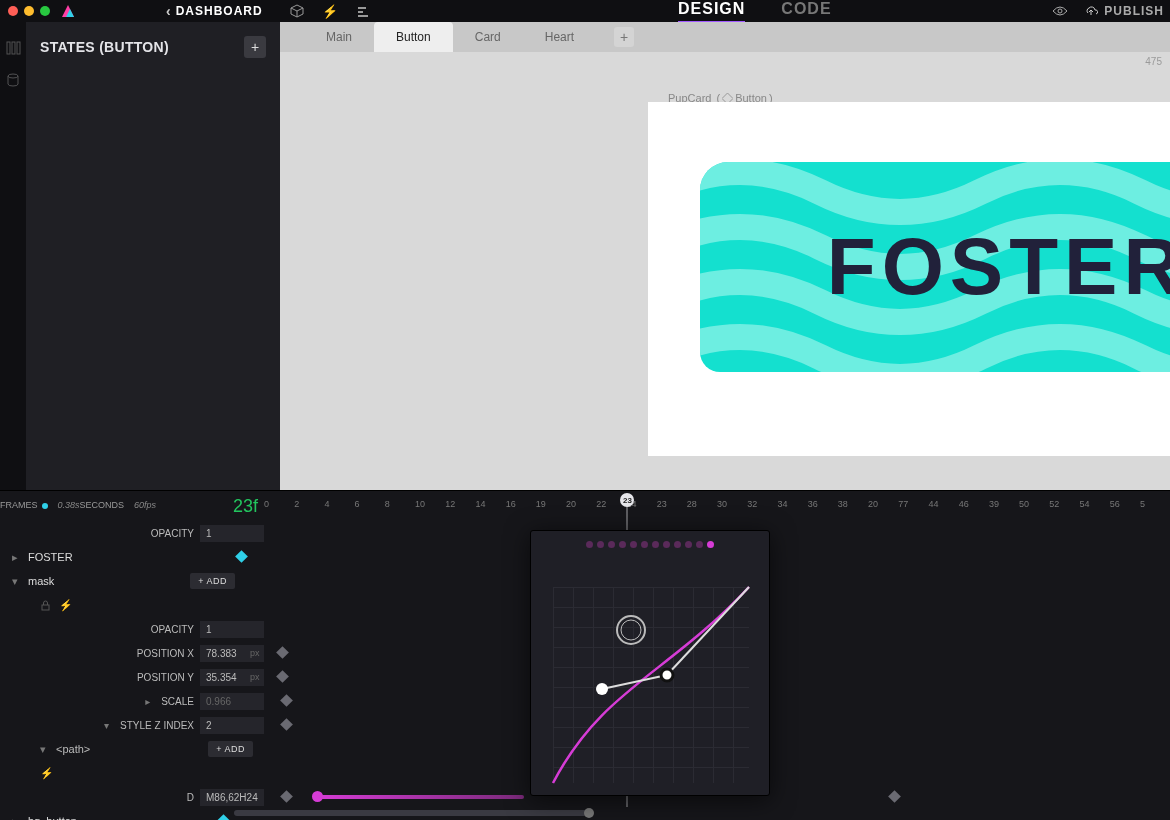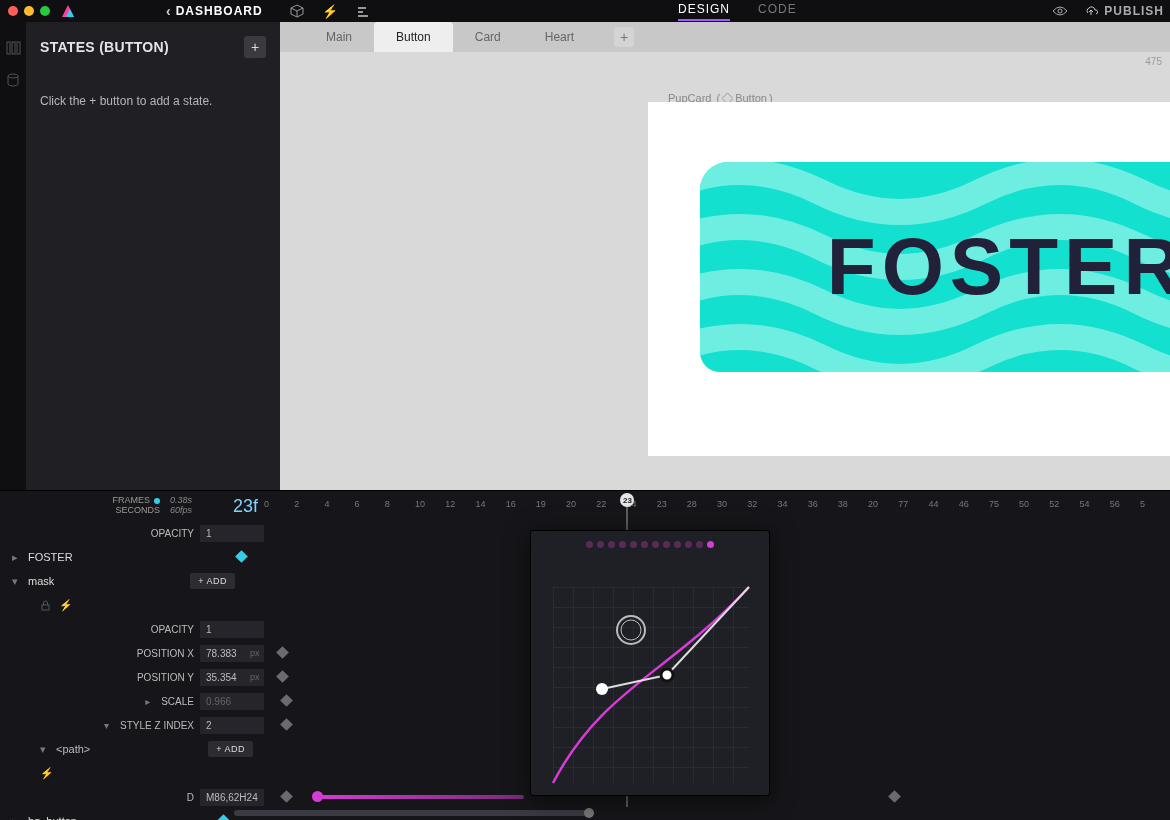--- a/index.html
+++ b/index.html
@@ -8,32 +8,32 @@
 
 .topbar { height: 22px; background: #0f0f12; display: flex; align-items: center; position: relative; }
 .traffic { display: flex; gap: 6px; margin-left: 8px; }
 .traffic span { width: 10px; height: 10px; border-radius: 50%; display: block; }
 .tl-red { background: #ff5f57; } .tl-yel { background: #febc2e; } .tl-grn { background: #28c840; }
 .logo { margin-left: 10px; width: 16px; height: 16px; }
 .dash-btn { margin-left: 90px; display: flex; align-items: center; gap: 4px; color: #fff; font-weight: 700; font-size: 12px; letter-spacing: 1px; }
 .chev { font-size: 14px; color: #ccc; }
 .top-icons { position: absolute; left: 290px; display: flex; gap: 18px; align-items: center; }
 .top-icons > * { color: #8a8a92; }
-.mode-tabs { position: absolute; left: 678px; display: flex; gap: 28px; font-size: 12px; font-weight: 400; letter-spacing: 1px; }
+.mode-tabs { position: absolute; left: 678px; display: flex; gap: 36px; font-size: 16px; font-weight: 700; letter-spacing: 1px; }
 .mode-tabs .mt { color: #777; padding-bottom: 3px; }
 .mode-tabs .mt.active { color: #fff; border-bottom: 2px solid #a259ff; }
 .top-right { position: absolute; right: 6px; display: flex; gap: 16px; align-items: center; color: #aaa; font-size: 12px; font-weight: 700; letter-spacing: 1px; }
 
 
 .main { position: absolute; top: 22px; left: 0; right: 0; bottom: 330px; display: flex; }
 .left-rail { width: 26px; background: #0f0f12; display: flex; flex-direction: column; align-items: center; gap: 16px; padding-top: 18px; }
 .left-rail svg { opacity: .55; }
 
 .side-panel { width: 254px; background: #1f1f24; padding: 14px 14px; }
-.sp-head { display: flex; justify-content: space-between; align-items: center; margin-bottom: 34px; gap: 6px; }
+.sp-head { display: flex; justify-content: space-between; align-items: center; margin-bottom: 16px; gap: 6px; }
 .sp-title { font-size: 14px; font-weight: 600; color: #e4e4e8; letter-spacing: .3px; }
 .plus-btn { width: 22px; height: 22px; background: #3a3a40; border-radius: 3px; color: #ddd; display: flex; align-items: center; justify-content: center; font-size: 14px; }
 .sp-help { font-size: 12px; color: #b5b5bb; line-height: 1.55; }
 .sp-help p { margin-bottom: 14px; }
 
 .stage-wrap { flex: 1; background: #d9d9d9; position: relative; }
 .comp-tabs { height: 30px; background: #c8c8c8; display: flex; align-items: center; padding-left: 24px; gap: 0; font-size: 12px; }
 .comp-tab { padding: 0 22px; height: 30px; display: flex; align-items: center; color: #666; }
 .comp-tab.active { background: #eee; border-radius: 4px 4px 0 0; color: #222; }
 .comp-add { width: 20px; height: 20px; background: #d4d4d4; border-radius: 3px; color: #777; display: flex; align-items: center; justify-content: center; margin-left: 18px; font-size: 14px; }
@@ -41,24 +41,24 @@
 .bc { position: absolute; left: 388px; top: 70px; font-size: 11px; color: #888; display: flex; align-items: center; gap: 2px; }
 
 .artboard { position: absolute; left: 368px; top: 80px; width: 720px; height: 354px; background: #fff; }
 .foster-btn { position: absolute; left: 52px; top: 60px; width: 614px; height: 210px; border-radius: 28px 28px 20px 20px; background: #14e0cf; overflow: hidden; }
 .wave { stroke: #7cf0e4; stroke-width: 26; fill: none; opacity: .85; }
 .foster-text { position: absolute; inset: 0; display: flex; align-items: center; justify-content: center; font-size: 80px; font-weight: 900; letter-spacing: 6px; color: #21213a; }
 
 
 .timeline { position: absolute; left: 0; right: 0; bottom: 0; height: 330px; background: #16161a; border-top: 1px solid #000; }
 .tl-head { height: 30px; display: flex; align-items: center; }
-.tl-meta { width: 200px; display: flex; flex-direction: column; align-items: flex-end; padding-right: 8px; font-size: 9px; color: #999; line-height: 1.1; }
+.tl-meta { width: 200px; display: flex; align-items: flex-end; padding-right: 8px; font-size: 9px; color: #999; line-height: 1.1; }
 .tl-meta .row { display: flex; gap: 10px; }
 .tl-meta .blue-dot::after { content: ""; display: inline-block; width: 6px; height: 6px; background: #2fd0e8; border-radius: 50%; margin-left: 4px; vertical-align: middle; }
-.cur-frame { width: 64px; font-size: 18px; color: #7dd3fc; text-align: right; padding-right: 6px; }
+.cur-frame { width: 64px; font-size: 18px; color: #22c55e; text-align: right; padding-right: 6px; }
 
 .ruler { flex: 1; position: relative; height: 30px; }
 .ticks { position: absolute; inset: 0; display: flex; font-size: 9px; color: #777; }
 .tick { width: 31px; text-align: left; padding-top: 8px; }
 .playhead { position: absolute; top: 2px; left: 356px; width: 14px; height: 14px; background: #e6e6ea; border-radius: 50%; }
 .playhead::after { content: ""; position: absolute; left: 6px; top: 14px; width: 2px; height: 300px; background: rgba(230,230,234,.35); }
 .playhead-lbl { position: absolute; top: 3px; left: 3px; font-size: 8px; color: #222; font-weight: 700; }
 
 .tl-body { position: absolute; top: 30px; left: 0; right: 0; bottom: 10px; }
 .tl-row { display: flex; align-items: center; height: 24px; font-size: 10px; color: #bbb; }
@@ -148,21 +148,20 @@
         <path d="M3 4v8a5 2 0 0 0 10 0V4" fill="none" stroke="#888"></path>
       </svg>
   </div>
 
   <div class="side-panel">
     <div class="sp-head">
       <div class="sp-title">STATES (BUTTON)</div>
       <div class="plus-btn">+</div>
     </div>
     <div class="sp-help">
-      <p>Click the + button to add a state.</p>
     </div>
   </div>
 
   <div class="stage-wrap">
     <div class="comp-tabs">
       <div class="comp-tab">Main</div>
       <div class="comp-tab active">Button</div>
       <div class="comp-tab">Card</div>
       <div class="comp-tab">Heart</div>
       <div class="comp-add">+</div>
@@ -224,21 +223,21 @@
           <div class="tick">28</div>
           <div class="tick">30</div>
           <div class="tick">32</div>
           <div class="tick">34</div>
           <div class="tick">36</div>
           <div class="tick">38</div>
           <div class="tick">20</div>
           <div class="tick">77</div>
           <div class="tick">44</div>
           <div class="tick">46</div>
-          <div class="tick">75</div>
+          <div class="tick">39</div>
           <div class="tick">50</div>
           <div class="tick">52</div>
           <div class="tick">54</div>
           <div class="tick">56</div>
           <div class="tick">5</div>
         </div>
       <div class="playhead">
           <span class="playhead-lbl">23</span>
         </div>
     </div>

